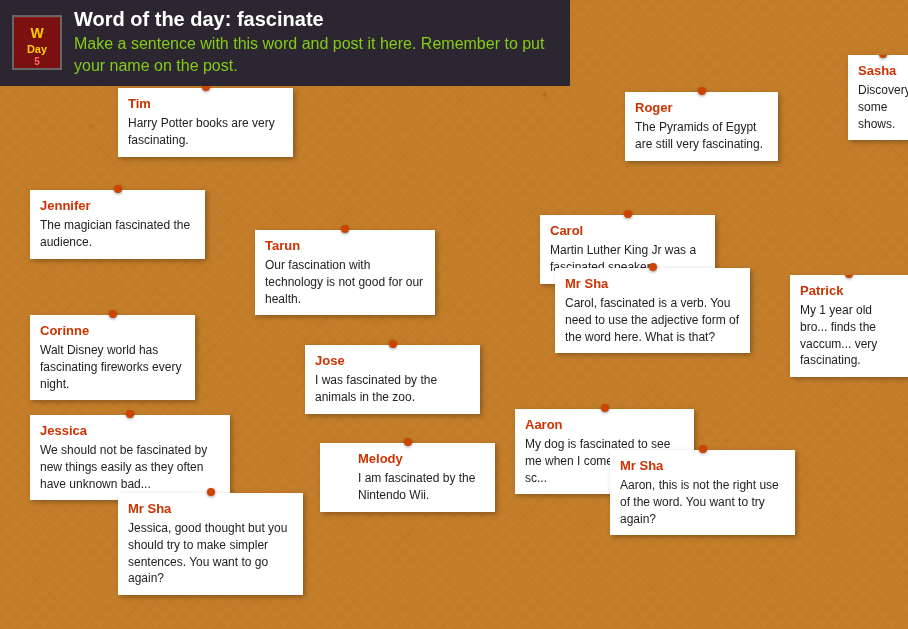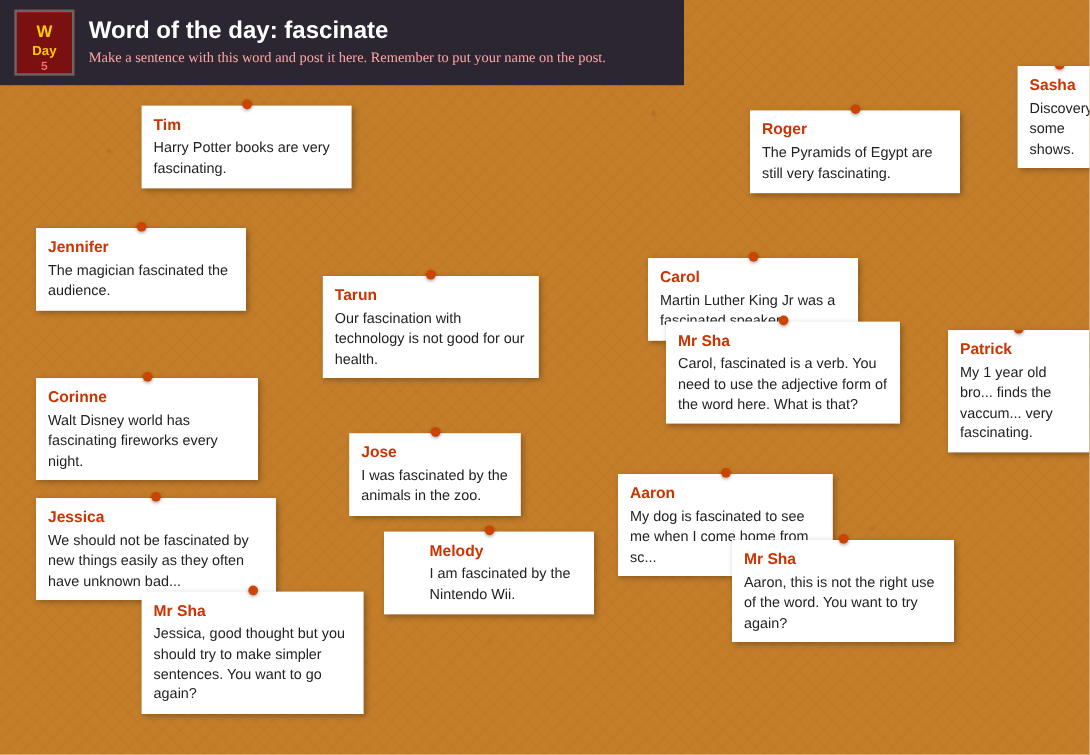--- a/index.html
+++ b/index.html
@@ -62,24 +62,23 @@
     }
     .header-text {
       color: white;
     }
     .header-text h1 {
       font-size: 20px;
       font-weight: bold;
       margin-bottom: 2px;
     }
     .header-text p {
-      font-size: 12px;
-      color: #fca5a5;
+      font-size: 16px;
+      color: #84cc16;
       line-height: 1.4;
-      font-family: Liberation Serif, serif;
     }
     .card {
       position: absolute;
       background: white;
       padding: 8px 10px;
       z-index: 5;
       box-shadow: 2px 2px 5px rgba(0,0,0,0.3);
     }
     .card-name {
       color: #cc3300;
@@ -131,49 +130,49 @@
   </div>
 
 <div class="card" style="top: 190px; left: 30px; width: 175px;">
       <div class="card-name">Jennifer</div>
       <div class="card-text">The magician fascinated the audience.</div>
     </div>
     <div class="card" style="top: 88px; left: 118px; width: 175px;">
       <div class="card-name">Tim</div>
       <div class="card-text">Harry Potter books are very fascinating.</div>
     </div>
-    <div class="card" style="top: 92px; left: 625px; width: 175px;">
+    <div class="card" style="top: 92px; left: 625px; width: 153px;">
       <div class="card-name">Roger</div>
       <div class="card-text">The Pyramids of Egypt are still very fascinating.</div>
     </div>
     <div class="card card-partial" style="top: 55px; left: 848px; width: 70px;">
       <div class="card-name">Sasha</div>
       <div class="card-text">Discovery some shows.</div>
     </div>
     <div class="card" style="top: 215px; left: 540px; width: 175px;">
       <div class="card-name">Carol</div>
       <div class="card-text">Martin Luther King Jr was a fascinated speaker.</div>
     </div>
-    <div class="card" style="top: 230px; left: 255px; width: 180px; margin-left: 14px;">
+    <div class="card" style="top: 230px; left: 255px; width: 180px;">
       <div class="card-name">Tarun</div>
       <div class="card-text">Our fascination with technology is not good for our health.</div>
     </div>
     <div class="card" style="top: 268px; left: 555px; width: 195px;">
       <div class="card-name">Mr Sha</div>
       <div class="card-text">Carol, fascinated is a verb. You need to use the adjective form of the word here. What is that?</div>
     </div>
-    <div class="card" style="top: 315px; left: 30px; width: 185px;">
+    <div class="card" style="top: 315px; left: 30px; width: 165px;">
       <div class="card-name">Corinne</div>
       <div class="card-text">Walt Disney world has fascinating fireworks every night.</div>
     </div>
-    <div class="card" style="top: 345px; left: 291px; width: 143px; margin-top: 16px;">
+    <div class="card" style="top: 345px; left: 305px; width: 175px;">
       <div class="card-name">Jose</div>
       <div class="card-text">I was fascinated by the animals in the zoo.</div>
     </div>
-    <div class="card" style="top: 395px; left: 515px; width: 179px;">
+    <div class="card" style="top: 409px; left: 515px; width: 179px;">
       <div class="card-name">Aaron</div>
       <div class="card-text">My dog is fascinated to see me when I come home from sc...</div>
     </div>
     <div class="card card-partial" style="top: 275px; left: 790px; width: 118px;">
       <div class="card-name">Patrick</div>
       <div class="card-text">My 1 year old bro... finds the vaccum... very fascinating.</div>
     </div>
     <div class="card" style="top: 415px; left: 30px; width: 200px;">
       <div class="card-name">Jessica</div>
       <div class="card-text">We should not be fascinated by new things easily as they often have unknown bad...</div>

